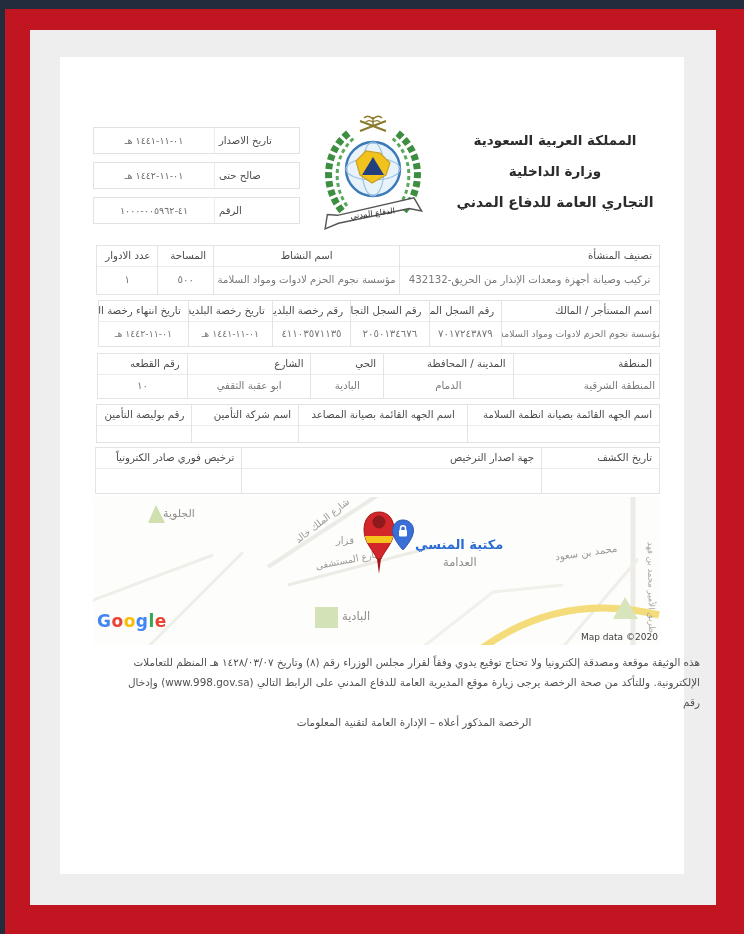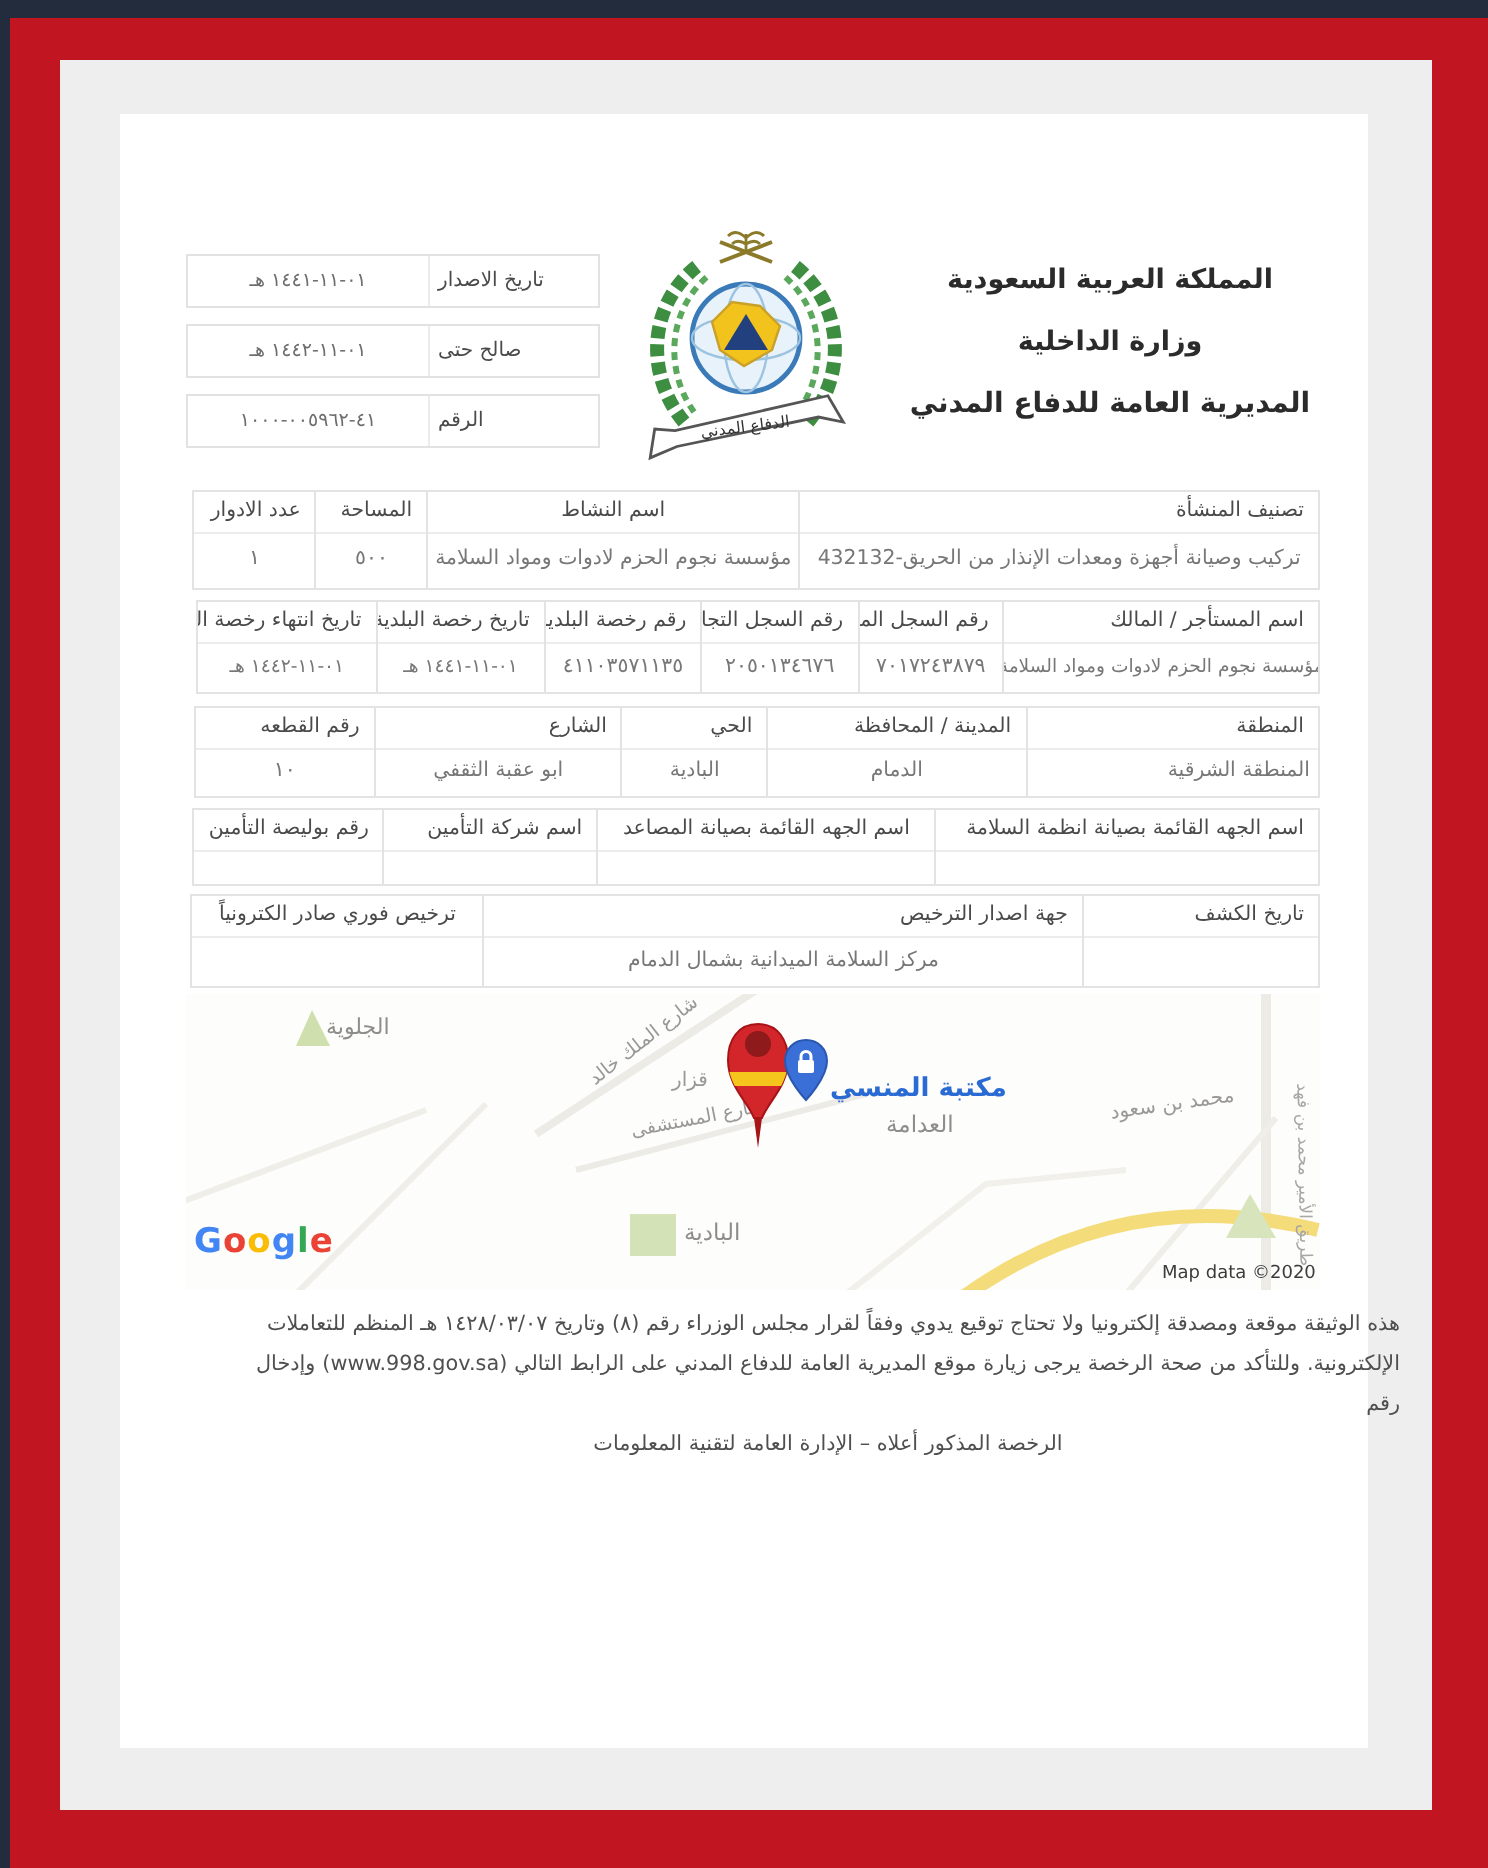--- a/index.html
+++ b/index.html
@@ -81,21 +81,21 @@
       <g transform="rotate(-7 55 104)">
         <path d="M10 96 L6 110 L20 106 L92 100 L104 104 L98 90 L20 98 Z" fill="#ffffff" stroke="#555" stroke-width="1.4"></path>
         <text x="55" y="103" font-size="8" text-anchor="middle" fill="#333">الدفاع المدني</text>
       </g>
     </svg>
   </div>
 
   <div class="ministry">
     <div>المملكة العربية السعودية</div>
     <div>وزارة الداخلية</div>
-    <div style="font-size:14px">المديرية العامة للدفاع المدني</div>
+    <div style="font-size:14px">التجاري العامة للدفاع المدني</div>
   </div>
 
   <div class="tbl" style="top:188px">
     <div class="cell" style="width:46%">
       <div class="lbl">تصنيف المنشأة</div>
       <div class="val ltr" style="height:27px">432132-تركيب وصيانة أجهزة ومعدات الإنذار من الحريق</div>
     </div>
     <div class="cell" style="width:33%">
       <div class="lbl" style="text-align:center">اسم النشاط</div>
       <div class="val" style="height:27px">مؤسسة نجوم الحزم لادوات ومواد السلامة</div>
@@ -179,24 +179,23 @@
     </div>
   </div>
 
   <div class="tbl" style="top:390px">
     <div class="cell" style="width:21%">
       <div class="lbl">تاريخ الكشف</div>
       <div class="val" style="height:24px"></div>
     </div>
     <div class="cell" style="width:53%">
       <div class="lbl">جهة اصدار الترخيص</div>
-      <div class="val" style="height:24px">مركز السلامة الميدانية بشمال الدمام</div>
     </div>
     <div class="cell" style="width:26%">
-      <div class="lbl" style="text-align:center">ترخيص فوري صادر الكترونياً</div>
+      <div class="lbl" style="text-align:right">ترخيص فوري صادر الكترونياً</div>
       <div class="val" style="height:24px"></div>
     </div>
   </div>
 
   <div class="map">
     <svg width="567" height="148" viewBox="0 0 567 148" style="position:absolute;left:0;top:0">
       <path d="M175 70 L305 -15" stroke="#edebe6" stroke-width="4" fill="none"></path>
       <path d="M195 88 L340 50" stroke="#edebe6" stroke-width="3" fill="none"></path>
       <path d="M-5 105 L120 58" stroke="#f0eee9" stroke-width="3" fill="none"></path>
       <path d="M55 150 L150 55" stroke="#f0eee9" stroke-width="3" fill="none"></path>

